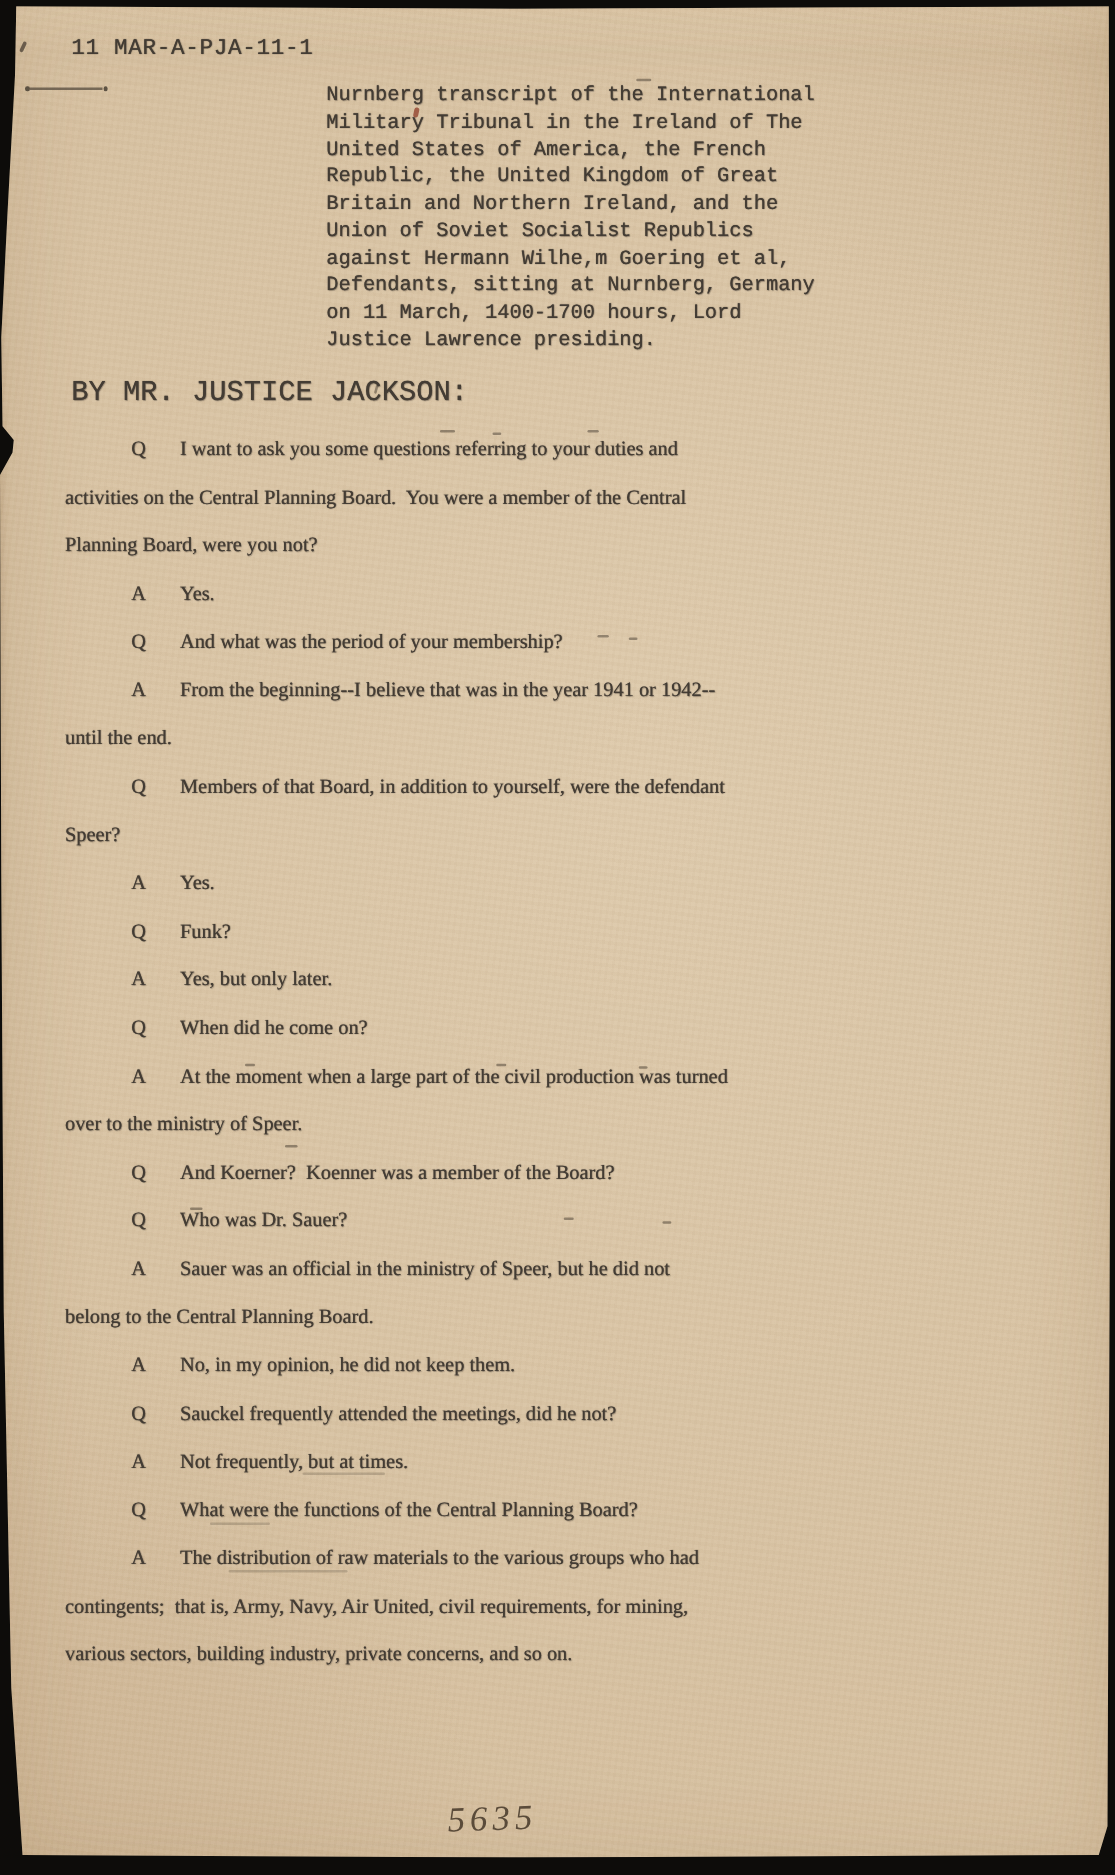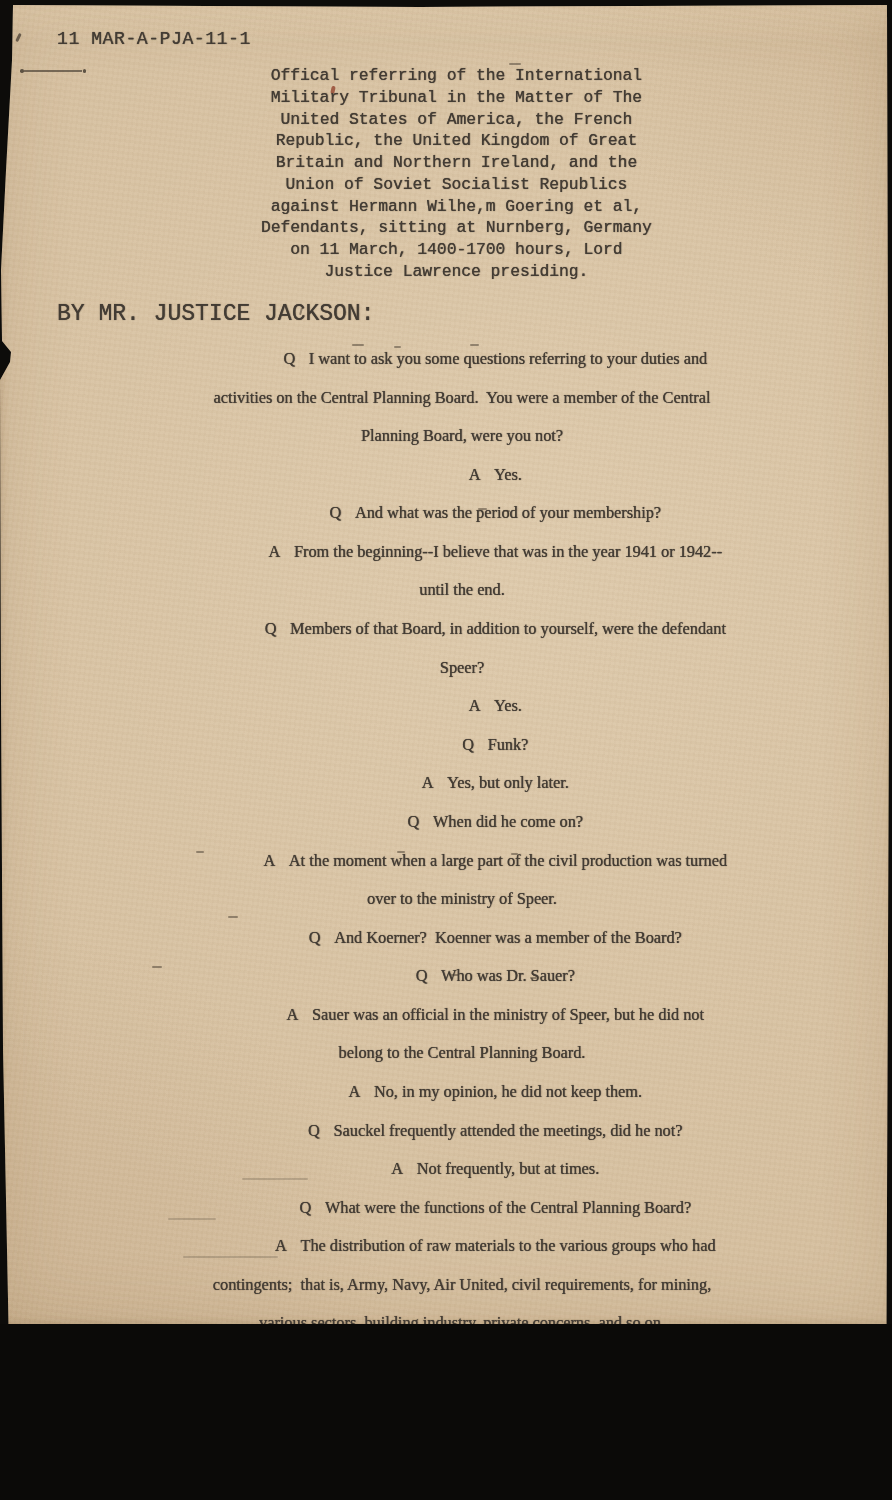--- a/index.html
+++ b/index.html
@@ -1,20 +1,19 @@
 <!DOCTYPE html>
 <html><head>
 <meta charset="utf-8">
 <style>
   html,body { margin:0; padding:0; background:#0b0a08; }
   .scan {
-    position:relative; width:892px; height:1324px; overflow:hidden;
+    position:relative; width:892px; height:1500px; overflow:hidden;
     background:#0d0c0a;
     font-family:"Liberation Mono", monospace;
-    text-align:center;
   }
   .paper {
     position:absolute; inset:0;
     background:
       linear-gradient(180deg, rgba(238,219,189,0.45), rgba(238,219,189,0) 42px),
       radial-gradient(130% 90% at 58% 42%, rgba(255,244,222,0.20), rgba(0,0,0,0) 62%),
       radial-gradient(80% 55% at 0% 100%, rgba(140,100,60,0.12), rgba(0,0,0,0) 55%),
       radial-gradient(70% 45% at 100% 0%, rgba(150,112,70,0.10), rgba(0,0,0,0) 50%),
       #d6c0a0;
     box-shadow: inset 0 0 70px rgba(128,92,52,0.18), inset 0 0 8px rgba(115,82,48,0.28);
@@ -78,22 +77,22 @@
     <div class="mark" style="left:228px; top:916px; width:10px;"></div>
     <div class="mark" style="left:451px; top:974px; width:8px;"></div>
     <div class="mark" style="left:530px; top:977px; width:7px;"></div>
     <div class="mark" style="left:242px; top:1178px; width:66px; opacity:.45;"></div>
     <div class="mark" style="left:168px; top:1218px; width:48px; opacity:.45;"></div>
     <div class="mark" style="left:183px; top:1256px; width:95px; opacity:.45;"></div>
 
     <div class="docref ink">11 MAR-A-PJA-11-1</div>
 
     <div class="heading ink">
-      <div>Offical referring of the International</div>
-      <div>Military Tribunal in the Matter of The</div>
+      <div>Nurnberg transcript of the International</div>
+      <div>Military Tribunal in the Ireland of The</div>
       <div>United States of America, the French</div>
       <div>Republic, the United Kingdom of Great</div>
       <div>Britain and Northern Ireland, and the</div>
       <div>Union of Soviet Socialist Republics</div>
       <div>against Hermann Wilhe,m Goering et al,</div>
       <div>Defendants, sitting at Nurnberg, Germany</div>
       <div>on 11 March, 1400-1700 hours, Lord</div>
       <div>Justice Lawrence presiding.</div>
     </div>
 

